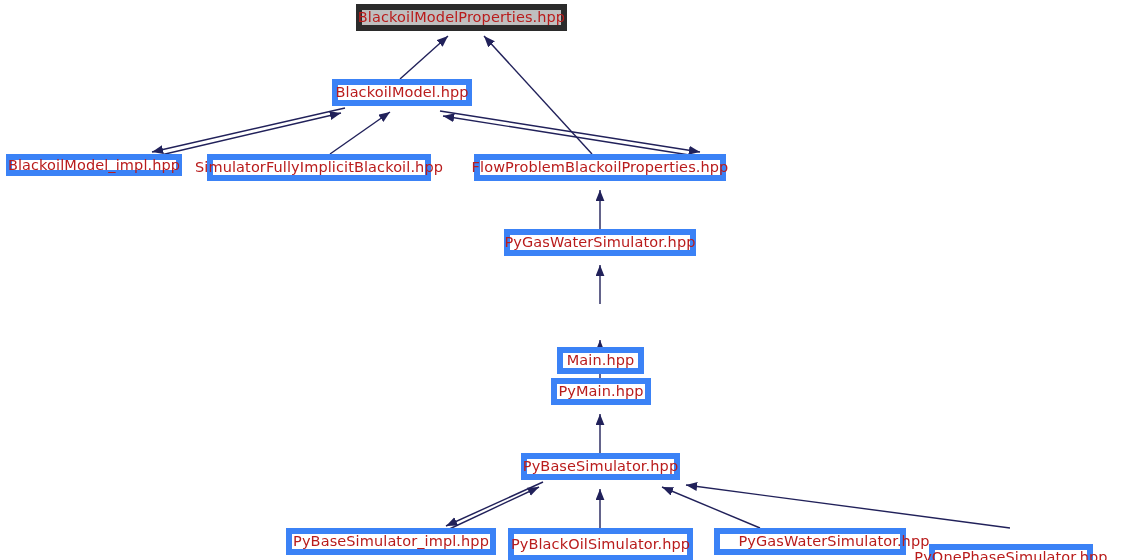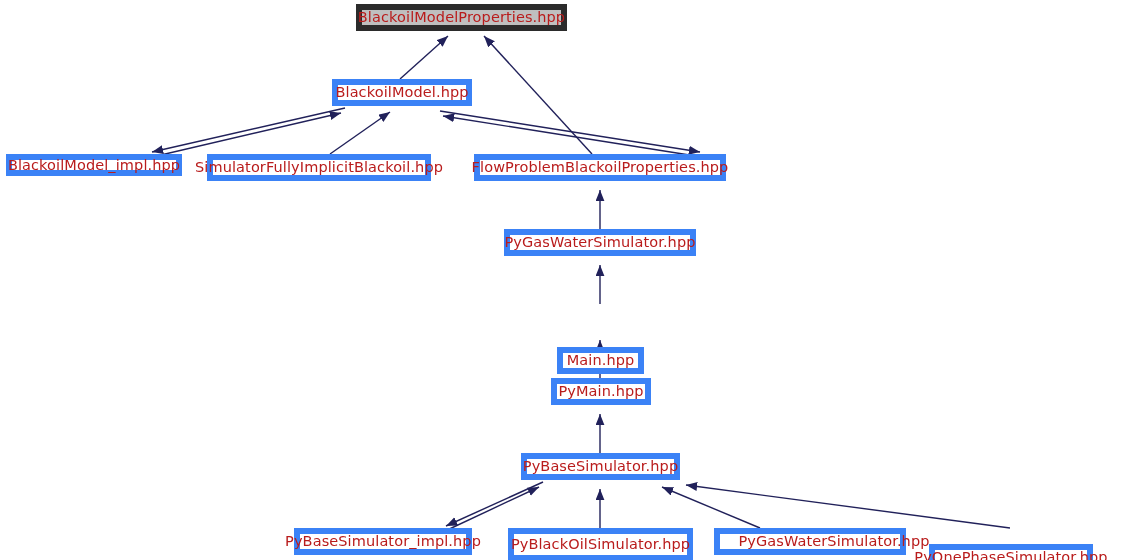--- a/index.html
+++ b/index.html
@@ -94,21 +94,21 @@
       </div>
       <div class="node" style="left: 557px; top: 304px; width: 87px; height: 27px; margin-top: 43px;">
         <span class="node-label">Main.hpp</span>
       </div>
       <div class="node" style="left: 551px; top: 378px; width: 100px; height: 27px;">
         <span class="node-label">PyMain.hpp</span>
       </div>
       <div class="node" style="left: 521px; top: 453px; width: 159px; height: 27px;">
         <span class="node-label">PyBaseSimulator.hpp</span>
       </div>
-      <div class="node" style="left: 286px; top: 528px; width: 178px; height: 27px; margin-left: 8px;">
+      <div class="node" style="left: 286px; top: 528px; width: 210px; height: 27px;">
         <span class="node-label">PyBaseSimulator_impl.hpp</span>
       </div>
       <div class="node" style="left: 508px; top: 528px; width: 185px; height: 33px;">
         <span class="node-label">PyBlackOilSimulator.hpp</span>
       </div>
       <div class="node" style="left: 714px; top: 528px; width: 192px; height: 27px; padding-left: 48px;">
         <span class="node-label">PyGasWaterSimulator.hpp</span>
       </div>
       <div class="node" style="left: 929px; top: 544px; width: 164px; height: 27px;">
         <span class="node-label">PyOnePhaseSimulator.hpp</span>

